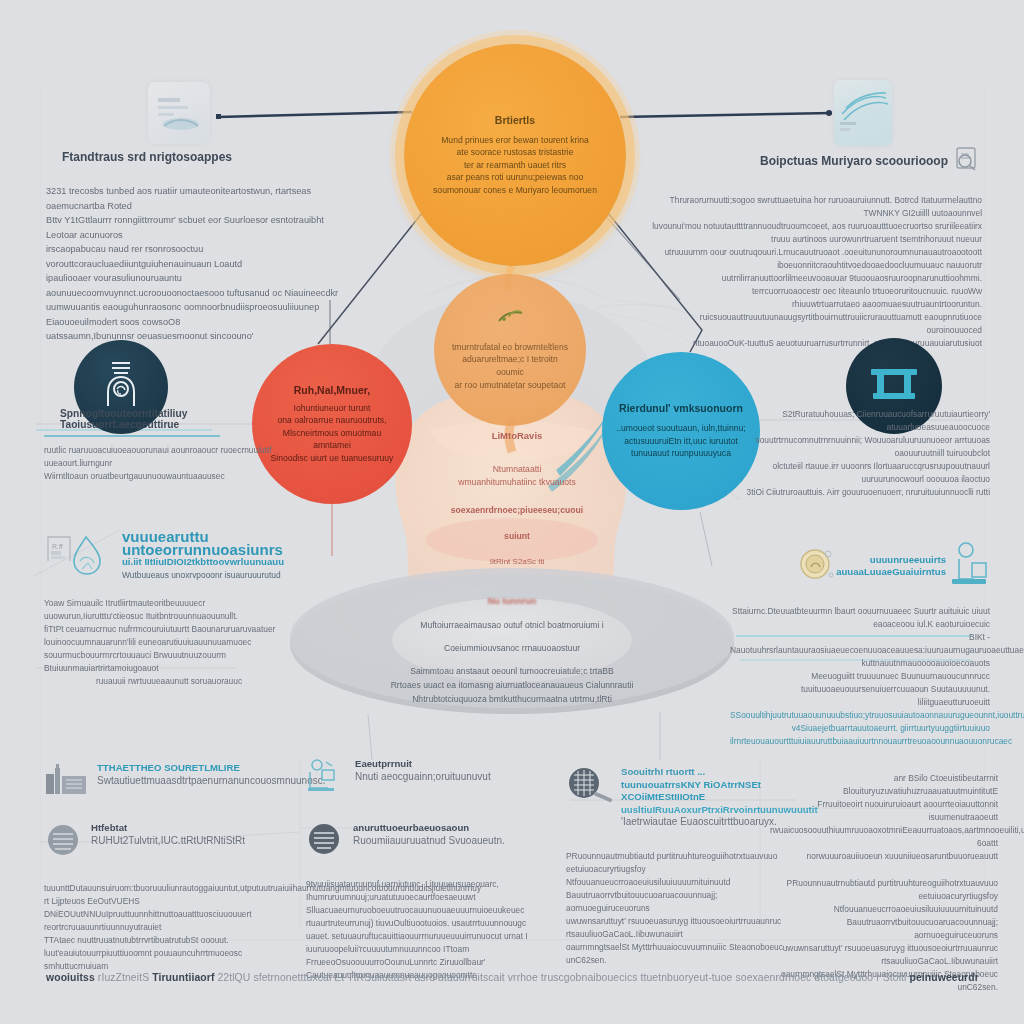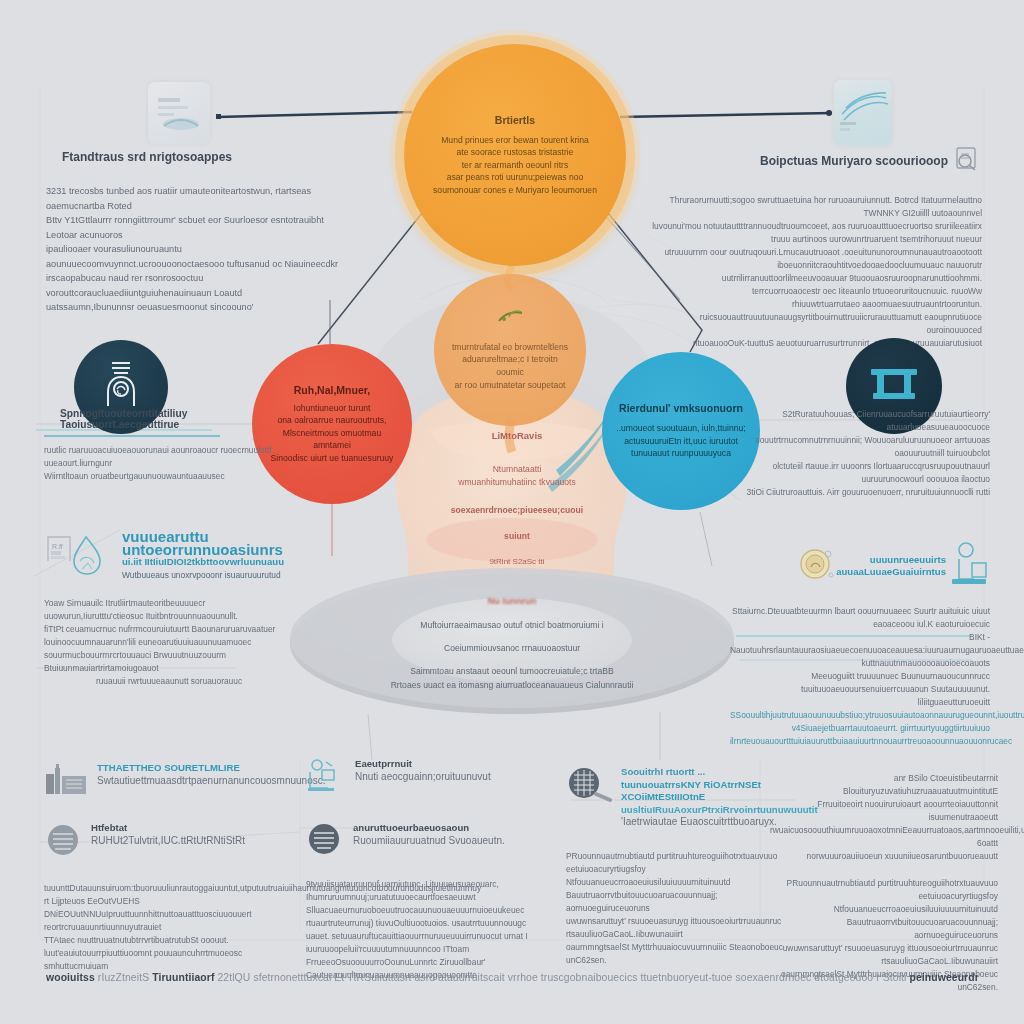--- a/index.html
+++ b/index.html
@@ -234,22 +234,23 @@
       <rect x="6" y="42" width="16" height="3" fill="#b6c6cd"></rect>
       <rect x="6" y="48" width="10" height="3" fill="#c2d0d6"></rect>
     </svg>
   </div>
 
   <div class="col col-left" style="left:46px; top:150px; width:306px;">
     <div class="sec-title">Ftandtraus srd nrigtosoappes</div>
     <div style="margin-top:20px;">
       <div class="body-sm">3231 trecosbs tunbed  aos ruatiir umauteoniteartostwun, rtartseas oaemucnartba Roted</div>
       <div class="body-sm">Bttv Y1tGttlaurrr ronngiittrroumr' scbuet eor  Suurloesor esntotrauibht Leotoar acunuoros</div>
+      <div class="body-sm">irscaopabucau naud rer rsonrosooctuu vorouttcoraucluaediiuntguiuhenauinuaun Loautd</div>
       <div class="body-sm">ipauliooaer vourasuliunouruauntu aounuuecoomvuynnct.ucroouoonoctaesooo tuftusanud oc Niauineecdkr</div>
-      <div class="body-sm">irscaopabucau naud rer rsonrosooctuu vorouttcoraucluaediiuntguiuhenauinuaun Loautd</div>
+      <div class="body-sm">uumwuuantis eaouguhunraosonc oomnoorbnudiisproeosuuliiuunep Eiaouoeuilmodert soos cowsoO8</div>
       <div class="body-sm">uatssaumn,Ibununnsr oeuasuesmoonut sincoouno'</div>
     </div>
   </div>
 
   <div class="col col-right" style="right:42px; top:146px; width:330px;">
     <div style="display:flex; align-items:center; justify-content:flex-end; gap:6px;">
       <div class="sec-title">Boipctuas   Muriyaro scoouriooop</div>
       <span>
         <svg width="28" height="26" viewBox="0 0 28 26">
           <rect x="3" y="2" width="18" height="20" rx="2" stroke="#9aa2ac" stroke-width="1.4" fill="none"></rect>
@@ -269,21 +270,21 @@
       <div class="body-xs">rituoauooOuK-tuuttuS  aeuotuuruarrusurtrrunnirt. oooounCouruuauuiarutusiuot</div>
     </div>
   </div>
 
   <div class="node" id="node-top">
     <div class="node-text">
       <div class="node-title">Brtiertls</div>
       <div style="margin-top:8px;">
         <div class="node-lines">Mund prinues eror bewan tourent krina</div>
         <div class="node-lines">ate soorace  rustosas tristastrie</div>
-        <div class="node-lines">ter ar rearmanth oeounl ritrs</div>
+        <div class="node-lines">ter ar rearmanth uauet ritrs</div>
         <div class="node-lines">asar peans roti uurunu;peiewas noo</div>
         <div class="node-lines">soumonouar cones e Muriyaro leoumoruen</div>
       </div>
     </div>
   </div>
 
   <div class="node" id="node-red">
     <div class="node-text" style="padding:0 14px;">
       <div class="node-title">Ruh,Nal,Mnuer,</div>
       <div style="margin-top:6px;">
@@ -360,20 +361,21 @@
   </div>
 
   <div id="disc">
     <div id="disc-text">
       <div class="disc-title">Nu tunnrun</div>
       <div style="margin-top:12px;">
         <div class="disc-line">Muftoiurraeaimausao outuf otnicl boatmoruiumi i</div>
         <div class="disc-line" style="margin-top:9px;">Coeiummiouvsanoc rrnauuoaostuur</div>
         <div class="disc-line" style="margin-top:9px;">Saimmtoau anstaaut oeounl tumoocreuiatule;c trtaBB</div>
         <div class="disc-line">Rrtoaes uuact ea itomasng  aiurruatloceanauaueus Cialunnrautii</div>
+        <div class="disc-line">Nhtrubtotciuquuoza bmtkutthucurmaatna utrtrnu,tlRti</div>
       </div>
     </div>
   </div>
 
   <div class="col col-left" style="left:44px; top:408px; width:250px;">
     <div class="sec-title" style="font-size:10.2px;">Spnnogltuouteorntitatiliuy Taoiusuorrt.aecgeuttirue</div>
     <div class="rule-teal" style="width:176px;"></div>
     <div class="body-xs">ruutlic ruaruuoacuiuoeaouorunaui  aounroaoucr  ruoecrnuuluttf uueaourt.liurngunr</div>
     <div class="body-xs">Wiirntltoaun  oruatbeurtgauunuouwauntuaauusec</div>
 

